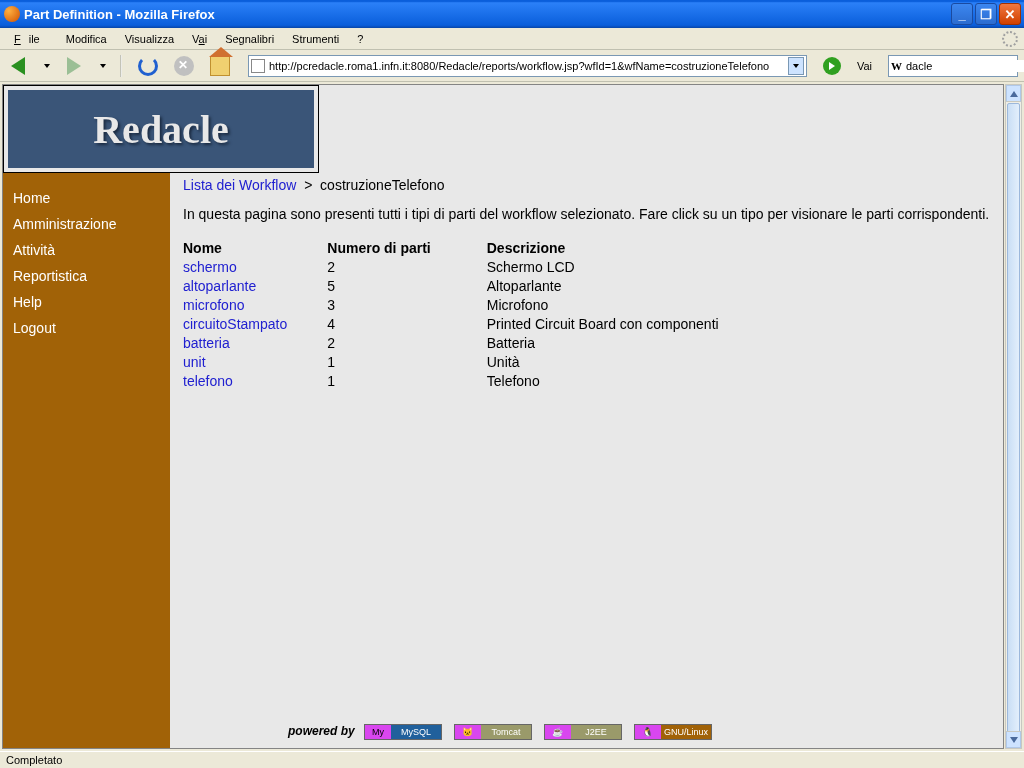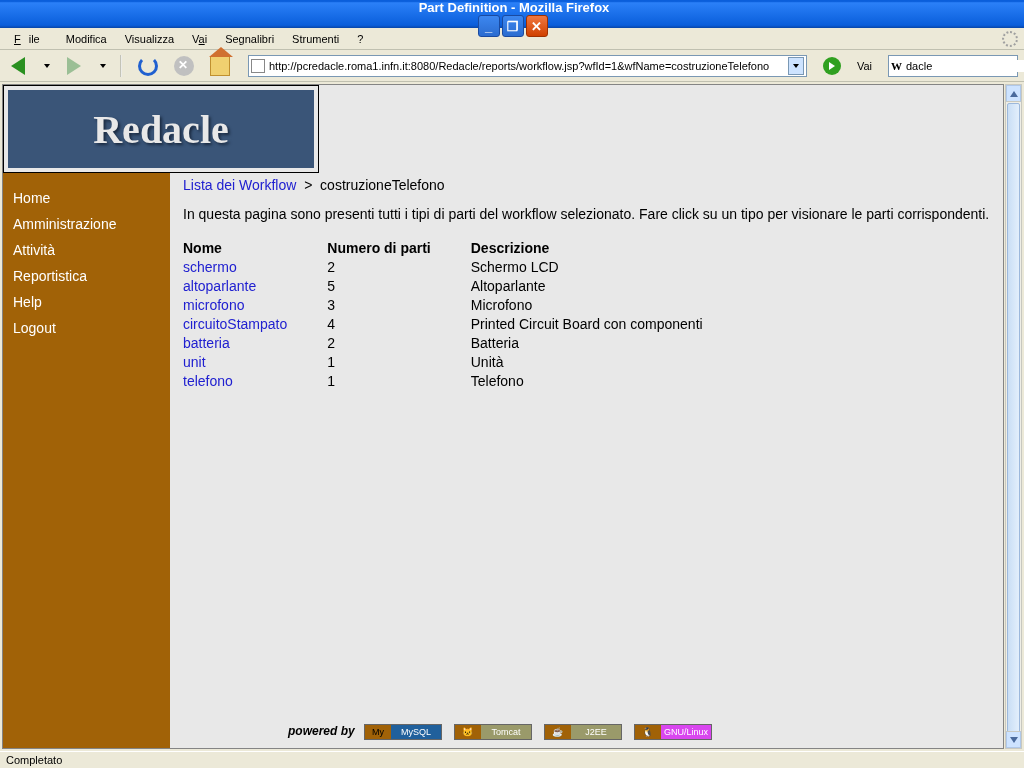--- a/index.html
+++ b/index.html
@@ -1,17 +1,17 @@
 <!DOCTYPE html>
 <html><head>
 <meta charset="utf-8">
 <style>
 * { margin:0; padding:0; box-sizing:border-box; }
 body { font-family: Tahoma, Arial, sans-serif; font-size:11px; background:#ece9d8; overflow:hidden; width:1024px; height:768px; position:relative;}
-.titlebar { height:28px; background:linear-gradient(to bottom,#0a5edb 0%,#0a5edb 5%,#2b80f8 10%,#0a5edb 90%,#0846a8 100%); display:flex; align-items:center; color:#fff; font-weight:bold; font-size:13px; padding-left:4px;flex-direction:column;}
+.titlebar { height:28px; background:linear-gradient(to bottom,#0a5edb 0%,#0a5edb 5%,#2b80f8 10%,#0a5edb 90%,#0846a8 100%); display:flex; align-items:center; color:#fff; font-weight:bold; font-size:13px; padding-left:4px;}
 .titlebar .ff-ico{width:16px;height:16px;margin-right:4px;display:inline-block;border-radius:50%;background:radial-gradient(circle at 30% 30%,#ffb040,#d05000);position:relative;}
 .titlebar .t-text{flex:1;}
 .tb-btns{display:flex;gap:2px;padding-right:3px;}
 .tb-btn{width:22px;height:22px;border-radius:3px;display:flex;align-items:center;justify-content:center;font-weight:bold;color:#fff;}
 .tb-min,.tb-max{background:linear-gradient(to bottom,#3c87f0,#2b6cd0);border:1px solid #1a4aa0;}
 .tb-close{background:linear-gradient(to bottom,#f07840,#d04000);border:1px solid #a03000;}
 .menubar{height:22px;background:#ece9d8;display:flex;align-items:center;padding-left:6px;gap:2px;border-bottom:1px solid #c0c0b0;}
 .menubar span{padding:2px 8px;cursor:default;}
 .menubar span u{text-decoration:underline;}
 .spinner{margin-left:auto;margin-right:6px;width:16px;height:16px;border:2px dotted #a0a0a0;border-radius:50%;}
@@ -49,32 +49,32 @@
 .logo-wrap{position:absolute;left:0;top:0;width:316px;height:88px;border:1px solid #000;display:flex;align-items:center;justify-content:center;background:#e8e8e8;padding:4px;}
 .logo-inner{background:#3a5578;width:100%;height:100%;display:flex;align-items:center;justify-content:center;}
 .logo-inner span{color:#e8e8e8;font-family:Georgia,serif;font-weight:bold;font-size:40px;text-shadow:2px 2px 3px #1a2a40;}
 .sidebar{position:absolute;left:0;top:88px;width:167px;bottom:0;background:#a16207;padding:12px 8px 8px 10px;}
 .sidebar a{display:block;color:#fff;text-decoration:none;font-size:14px;line-height:26px;}
 .main{position:absolute;left:180px;top:92px;right:8px;font-size:14px;color:#000;}
 .breadcrumb{margin-bottom:12px;}
 .breadcrumb a{color:#2020d0;text-decoration:none;margin-top:28px;}
 .intro{margin-bottom:16px;line-height:19px;}
 table.parts{border-collapse:collapse;font-size:14px;}
-table.parts th{text-align:left;font-weight:bold;padding-right:40px;padding-bottom:2px;}
+table.parts th{text-align:left;font-weight:bold;padding-right:56px;padding-bottom:2px;}
 table.parts td{padding-right:40px;line-height:19px;}
 table.parts td.name a{color:#2020d0;text-decoration:none;}
 .powered{position:absolute;bottom:8px;left:0;right:0;text-align:center;font-size:12px;}
 .powered b{font-weight:bold;font-style:italic;}
 .badge{display:inline-block;width:78px;height:16px;vertical-align:middle;border:1px solid #666;margin:0 6px;font-size:9px;line-height:14px;position:relative;overflow:hidden;}
-.badge .bl{position:absolute;left:0;top:0;bottom:0;width:26px;background:#a16207;display:flex;align-items:center;justify-content:center;}
+.badge .bl{position:absolute;left:0;top:0;bottom:0;width:26px;background:#d946ef;display:flex;align-items:center;justify-content:center;}
 .badge .br{position:absolute;left:26px;right:0;top:0;bottom:0;display:flex;align-items:center;justify-content:center;color:#fff;}
 .br-mysql{background:#20609c;}
 .br-tomcat{background:#9a9a6a;}
 .br-j2ee{background:#9a9a6a;}
-.br-linux{background:#d946ef;}
+.br-linux{background:#a16207;}
 .statusbar{height:17px;background:#ece9d8;border-top:1px solid #fff;display:flex;align-items:center;padding-left:6px;text-align:center;}
 </style>
 </head>
 <body>
 
 <div class="titlebar">
   <span class="ff-ico"></span>
   <span class="t-text">Part Definition - Mozilla Firefox</span>
   <div class="tb-btns">
     <div class="tb-btn tb-min">_</div>

